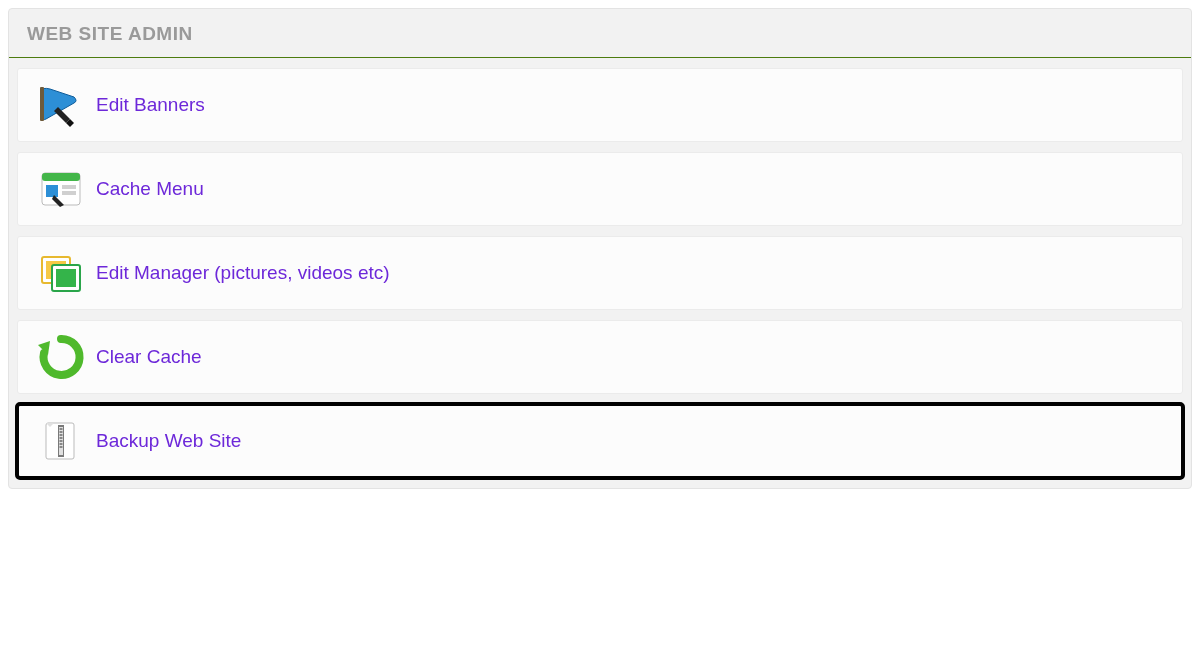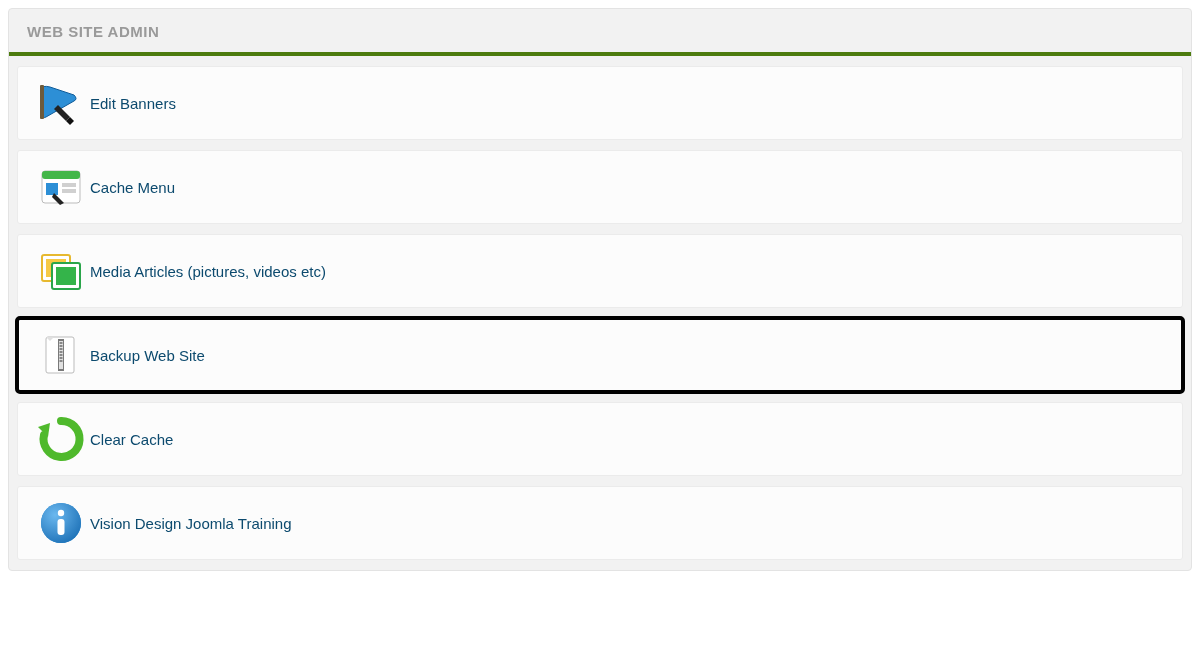--- a/index.html
+++ b/index.html
@@ -12,24 +12,24 @@
   .panel {
     width: 1184px;
     background: #f2f2f2;
     border: 1px solid #e3e3e3;
     border-radius: 4px;
     padding: 0;
   }
   .panel-header {
     padding: 14px 18px 12px 18px;
     color: #9a9a9a;
-    font-size: 15px;
+    font-size: 19px;
     font-weight: 600;
     letter-spacing: 0.5px;
-    border-bottom: 4px solid #4d7c0f;
+    border-bottom: 1px solid #4d7c0f;
   }
   .item-list { padding: 0 8px 10px 8px; }
   .item {
     display: flex;
     align-items: center;
     background: #fcfcfc;
     border: 1px solid #ebebeb;
     border-radius: 3px;
     margin-top: 10px;
     padding: 10px 14px;
@@ -37,22 +37,23 @@
   }
   .item .icon-slot {
     width: 58px;
     height: 52px;
     display: flex;
     align-items: center;
     justify-content: center;
     flex-shrink: 0;
   }
   .item .link {
-    color: #0c4a6e;
-    font-size: 15px;
+    color: #6d28d9;
+    font-size: 19px;
+    margin-left: 6px;
   }
   .item.highlighted {
     outline: 4px solid #000;
     outline-offset: -2px;
   }
   svg { display: block; }
 </style>
 </head>
 <body>
 
@@ -89,21 +90,31 @@
 
     <div class="item">
       <span class="icon-slot">
         <svg width="50" height="48" viewBox="0 0 50 48">
           <rect x="6" y="8" width="28" height="26" rx="2" fill="#fff" stroke="#e7b92f" stroke-width="2"></rect>
           <rect x="10" y="12" width="20" height="18" fill="#f6c945"></rect>
           <rect x="16" y="16" width="28" height="26" rx="2" fill="#fff" stroke="#2aa54a" stroke-width="2"></rect>
           <rect x="20" y="20" width="20" height="18" fill="#34b44a"></rect>
         </svg>
       </span>
-      <span class="link">Media Articles (pictures, videos etc)</span>
+      <span class="link">Edit Manager (pictures, videos etc)</span>
+    </div>
+
+    <div class="item">
+      <span class="icon-slot">
+        <svg width="50" height="48" viewBox="0 0 50 48">
+          <path d="M25 6 A18 18 0 1 1 8 20" fill="none" stroke="#4fb92c" stroke-width="8" stroke-linecap="round"></path>
+          <path d="M2 12 L14 8 L12 22 Z" fill="#4fb92c"></path>
+        </svg>
+      </span>
+      <span class="link">Clear Cache</span>
     </div>
 
     <div class="item highlighted">
       <span class="icon-slot">
         <svg width="50" height="48" viewBox="0 0 50 48">
           <rect x="10" y="6" width="28" height="36" rx="2" fill="#fff" stroke="#bbb"></rect>
           <path d="M10 6 L18 6 L14 10 Z" fill="#e0e0e0"></path>
           <rect x="22" y="8" width="6" height="32" fill="#7a7a7a"></rect>
           <rect x="23" y="10" width="4" height="28" fill="#e0e0e0"></rect>
           <rect x="23.5" y="11" width="3" height="2" fill="#888"></rect>
@@ -111,42 +122,15 @@
           <rect x="23.5" y="17" width="3" height="2" fill="#888"></rect>
           <rect x="23.5" y="20" width="3" height="2" fill="#888"></rect>
           <rect x="23.5" y="23" width="3" height="2" fill="#888"></rect>
           <rect x="23.5" y="26" width="3" height="2" fill="#888"></rect>
           <rect x="23.5" y="29" width="3" height="2" fill="#888"></rect>
         </svg>
       </span>
       <span class="link">Backup Web Site</span>
     </div>
 
-    <div class="item">
-      <span class="icon-slot">
-        <svg width="50" height="48" viewBox="0 0 50 48">
-          <path d="M25 6 A18 18 0 1 1 8 20" fill="none" stroke="#4fb92c" stroke-width="8" stroke-linecap="round"></path>
-          <path d="M2 12 L14 8 L12 22 Z" fill="#4fb92c"></path>
-        </svg>
-      </span>
-      <span class="link">Clear Cache</span>
-    </div>
-
-    <div class="item">
-      <span class="icon-slot">
-        <svg width="50" height="48" viewBox="0 0 50 48">
-          <circle cx="25" cy="24" r="20" fill="#2d8fd6"></circle>
-          <circle cx="25" cy="24" r="20" fill="url(#g1)"></circle>
-          <circle cx="25" cy="14" r="3.2" fill="#fff"></circle>
-          <rect x="21.5" y="20" width="7" height="16" rx="3" fill="#fff"></rect>
-          <defs>
-            <radialGradient id="g1" cx="0.35" cy="0.3" r="0.8">
-              <stop offset="0" stop-color="#6bb8ef"></stop>
-              <stop offset="1" stop-color="#1b6fb5"></stop>
-            </radialGradient>
-          </defs>
-        </svg>
-      </span>
-      <span class="link">Vision Design Joomla Training</span>
-    </div>
 
   </div>
 </div>
 
 </body></html>

